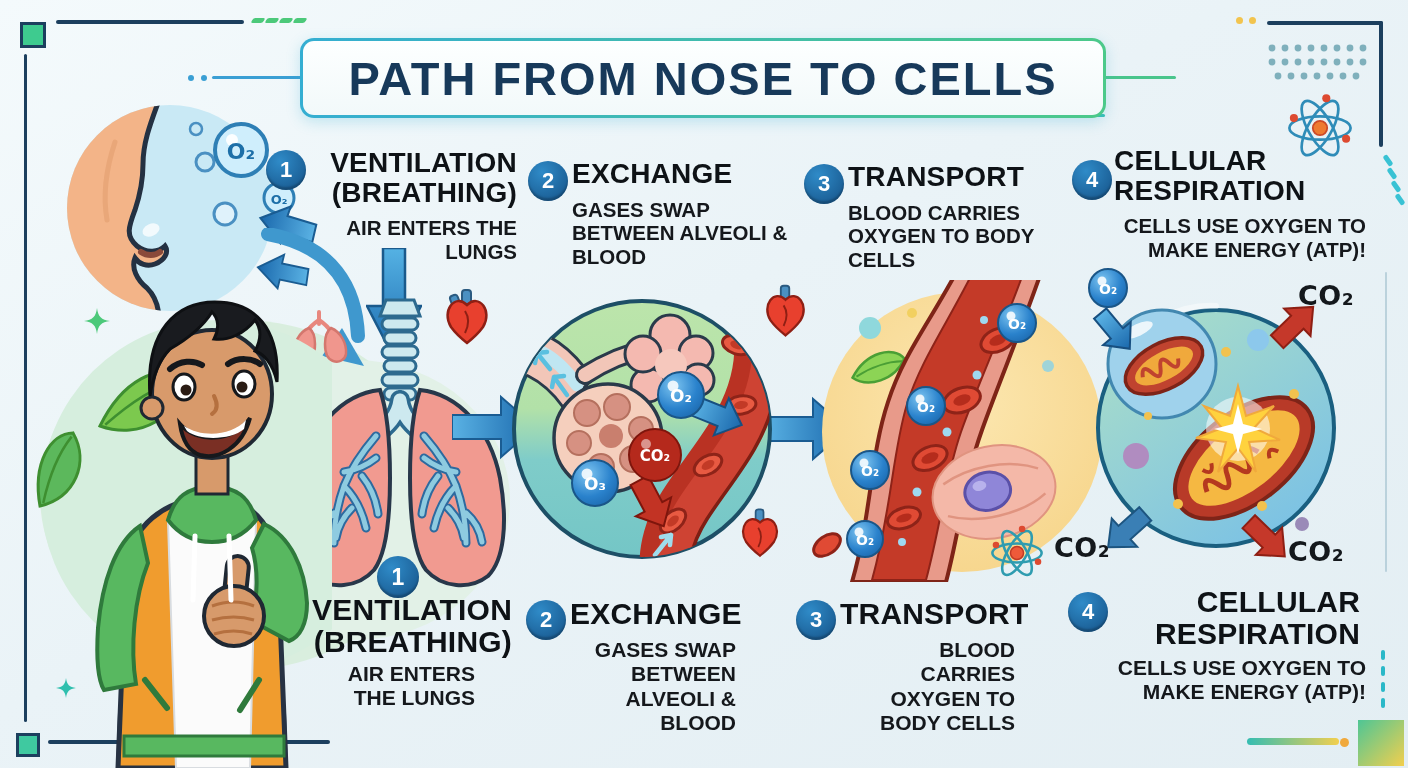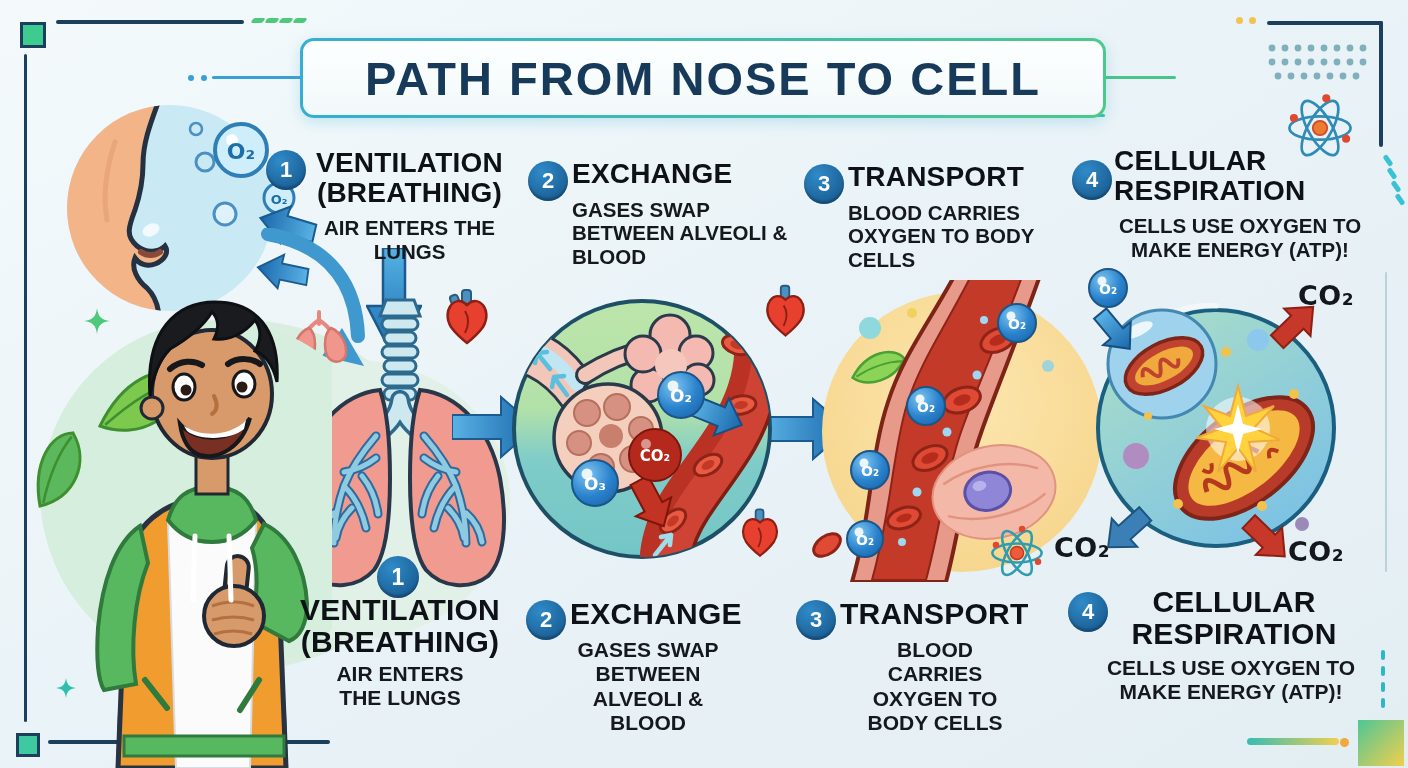--- a/index.html
+++ b/index.html
@@ -33,21 +33,21 @@
   }
   
   .numc{
     position:absolute;border-radius:50%;
     background:radial-gradient(circle at 35% 28%,#2f8bc8,#1b5f96 75%);
     color:#fff;font-weight:800;display:flex;align-items:center;justify-content:center;
     box-shadow:inset 0 -3px 2px rgba(0,0,0,.22);
   }
   .step-title{font-weight:800;color:#0e1216;font-size:28px;line-height:1.06;letter-spacing:.2px;}
   .step-desc{font-weight:700;color:#15181c;font-size:20.5px;line-height:1.16;margin-top:9px;}
-  .t-center{text-align:center;}
+  .t-center{text-align:right;}
   .co2-label{
     position:absolute;font-weight:800;color:#14181c;font-size:27px;letter-spacing:.5px;
     font-family:"DejaVu Sans","Liberation Sans",sans-serif;
   }
   .dash-v{position:absolute;width:4px;height:10px;background:#2ab8c8;border-radius:2px;}
   svg{display:block;}
   svg text{font-family:"DejaVu Sans","Liberation Sans",sans-serif;}
 </style>
 </head>
 <body>
@@ -178,21 +178,21 @@
     </svg>
   <svg class="abs" style="left:280px;top:400px;" width="24" height="24" viewBox="0 0 24 24">
       <path d="M12 0C13 8 16 11 24 12 16 13 13 16 12 24 11 16 8 13 0 12 8 11 11 8 12 0Z" fill="#f5b83c"></path>
     </svg>
   <svg class="abs" style="left:56px;top:678px;" width="20" height="20" viewBox="0 0 24 24">
       <path d="M12 0C13 8 16 11 24 12 16 13 13 16 12 24 11 16 8 13 0 12 8 11 11 8 12 0Z" fill="#2fbfae"></path>
     </svg>
 
   <div class="title-wrap">
     <div class="title-inner">
-      <div class="title-text">PATH FROM NOSE TO CELL</div>
+      <div class="title-text">PATH FROM NOSE TO CELLS</div>
     </div>
   </div>
 
   <svg class="abs" style="left:55px;top:102px;" width="265" height="215" viewBox="0 0 265 215">
     <defs>
         <clipPath id="noseClip">
           <circle cx="115" cy="106" r="103"></circle>
         </clipPath>
       </defs>
     <circle cx="115" cy="106" r="103" fill="#c9e9f5"></circle>

